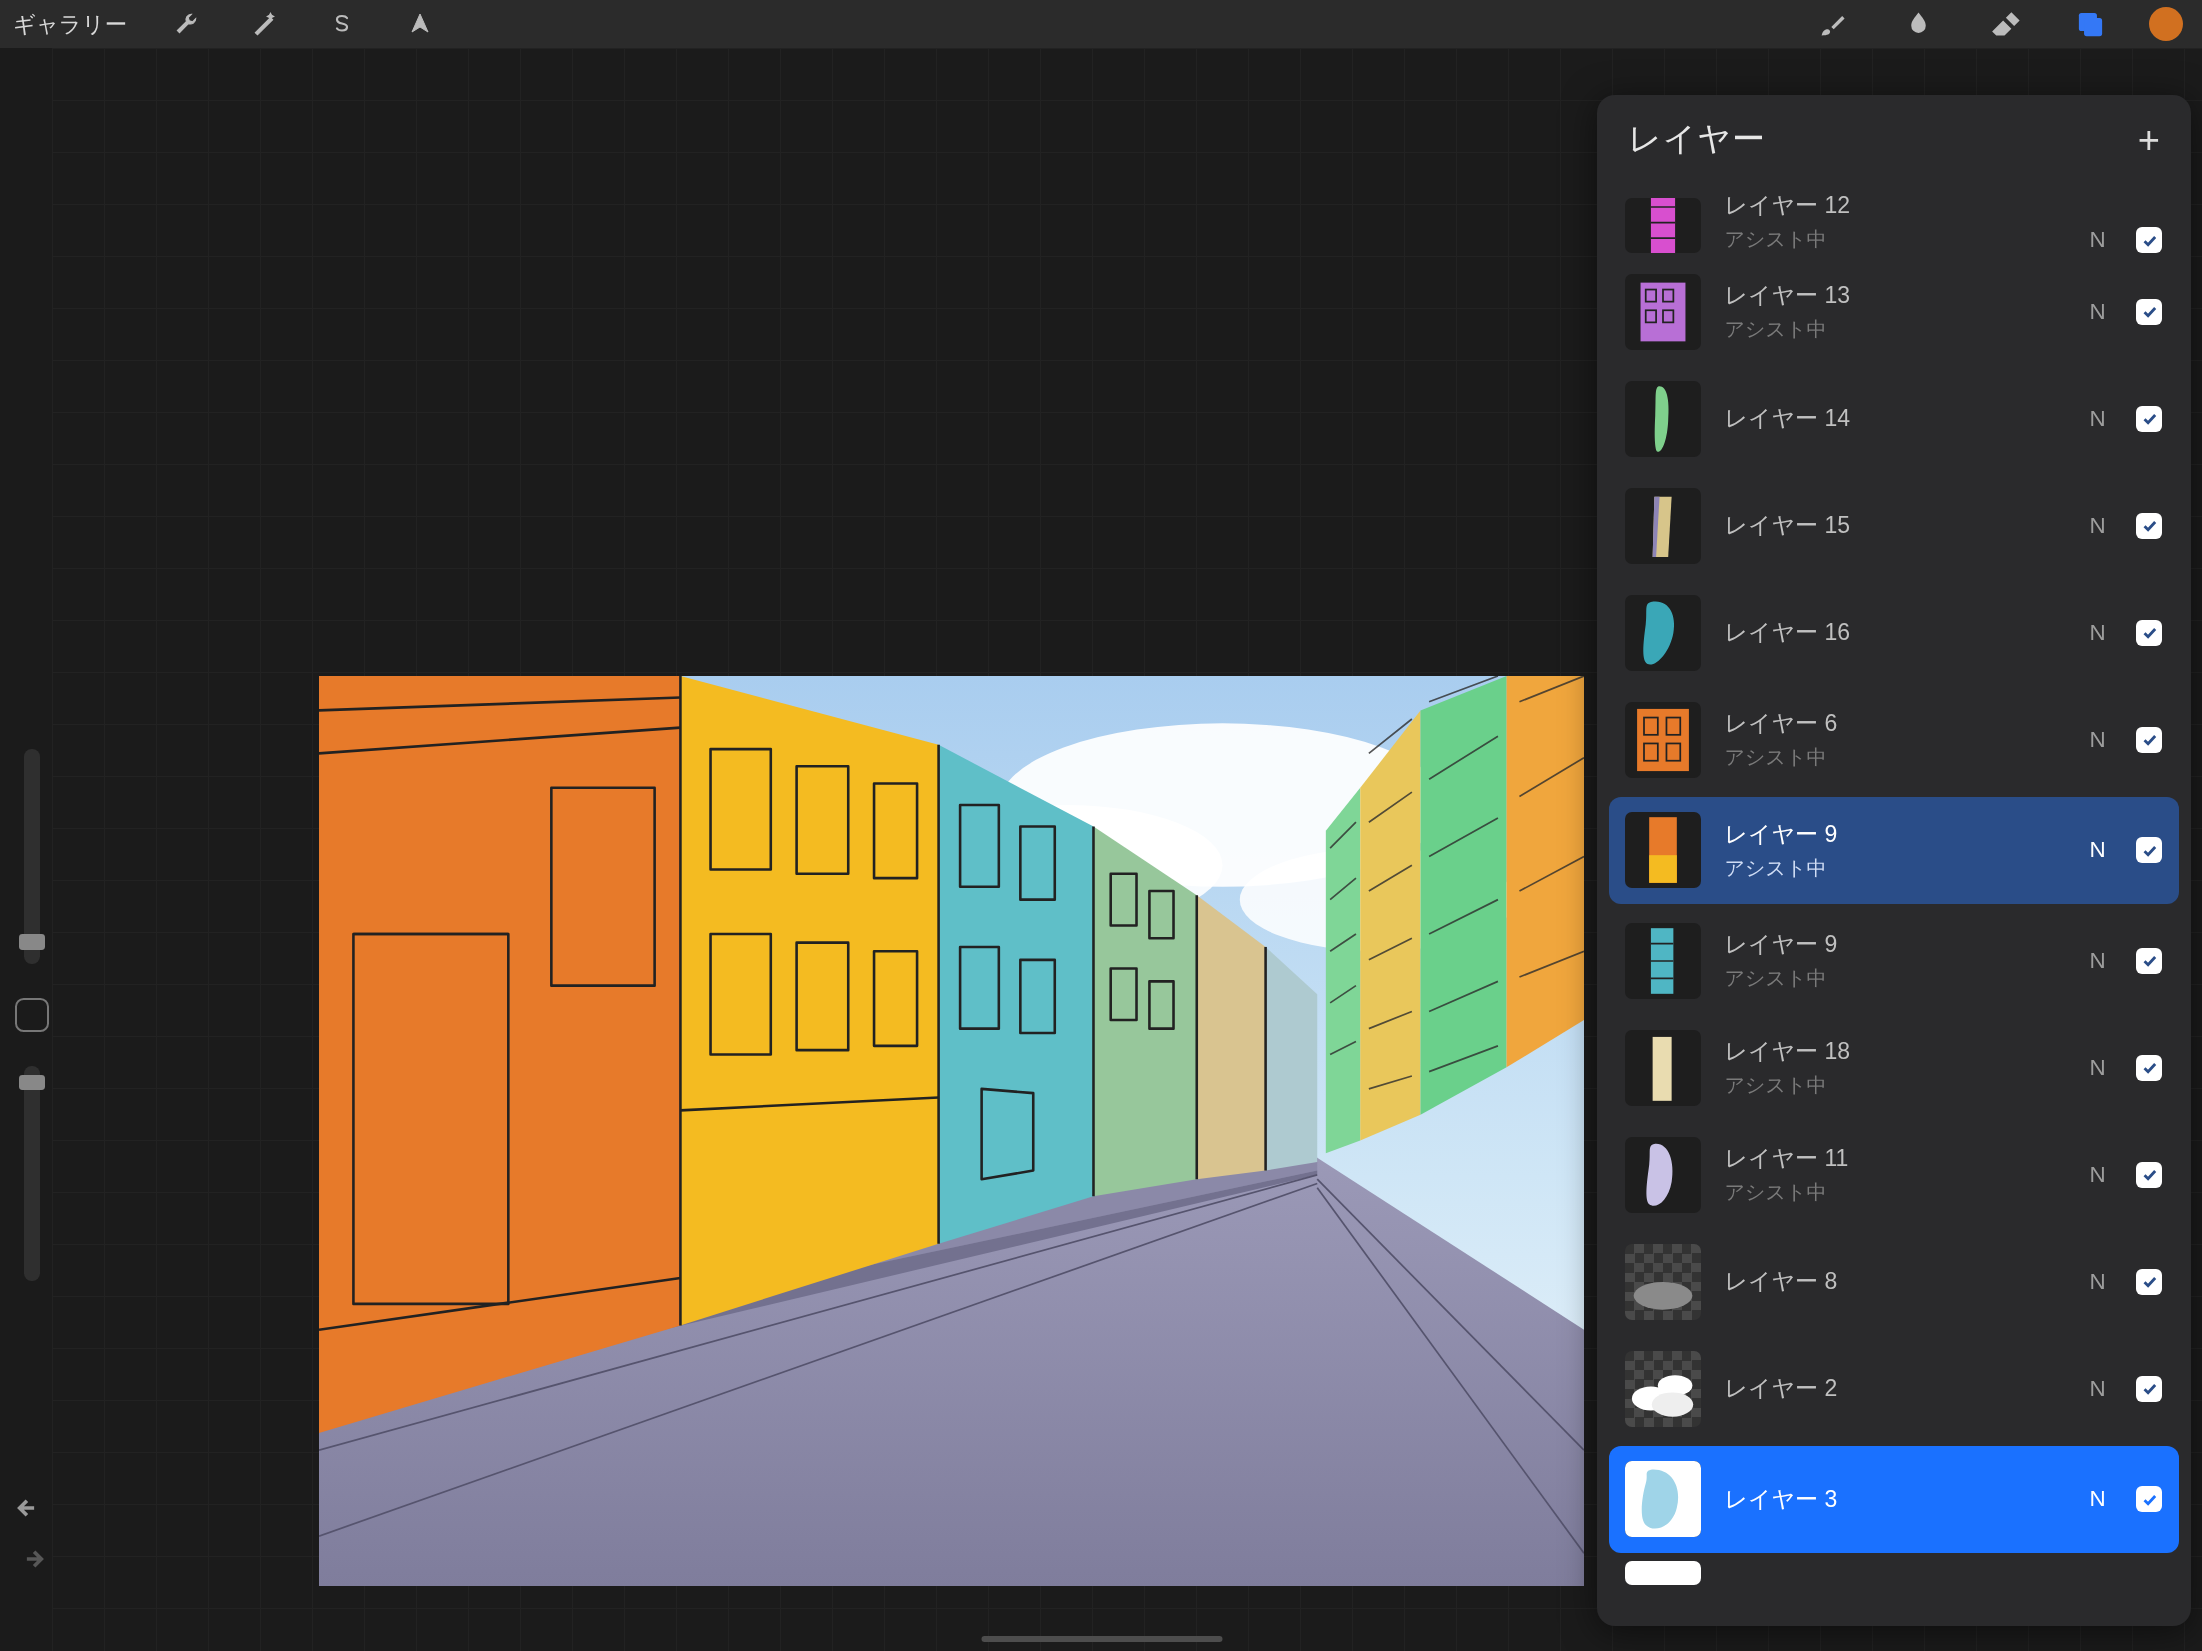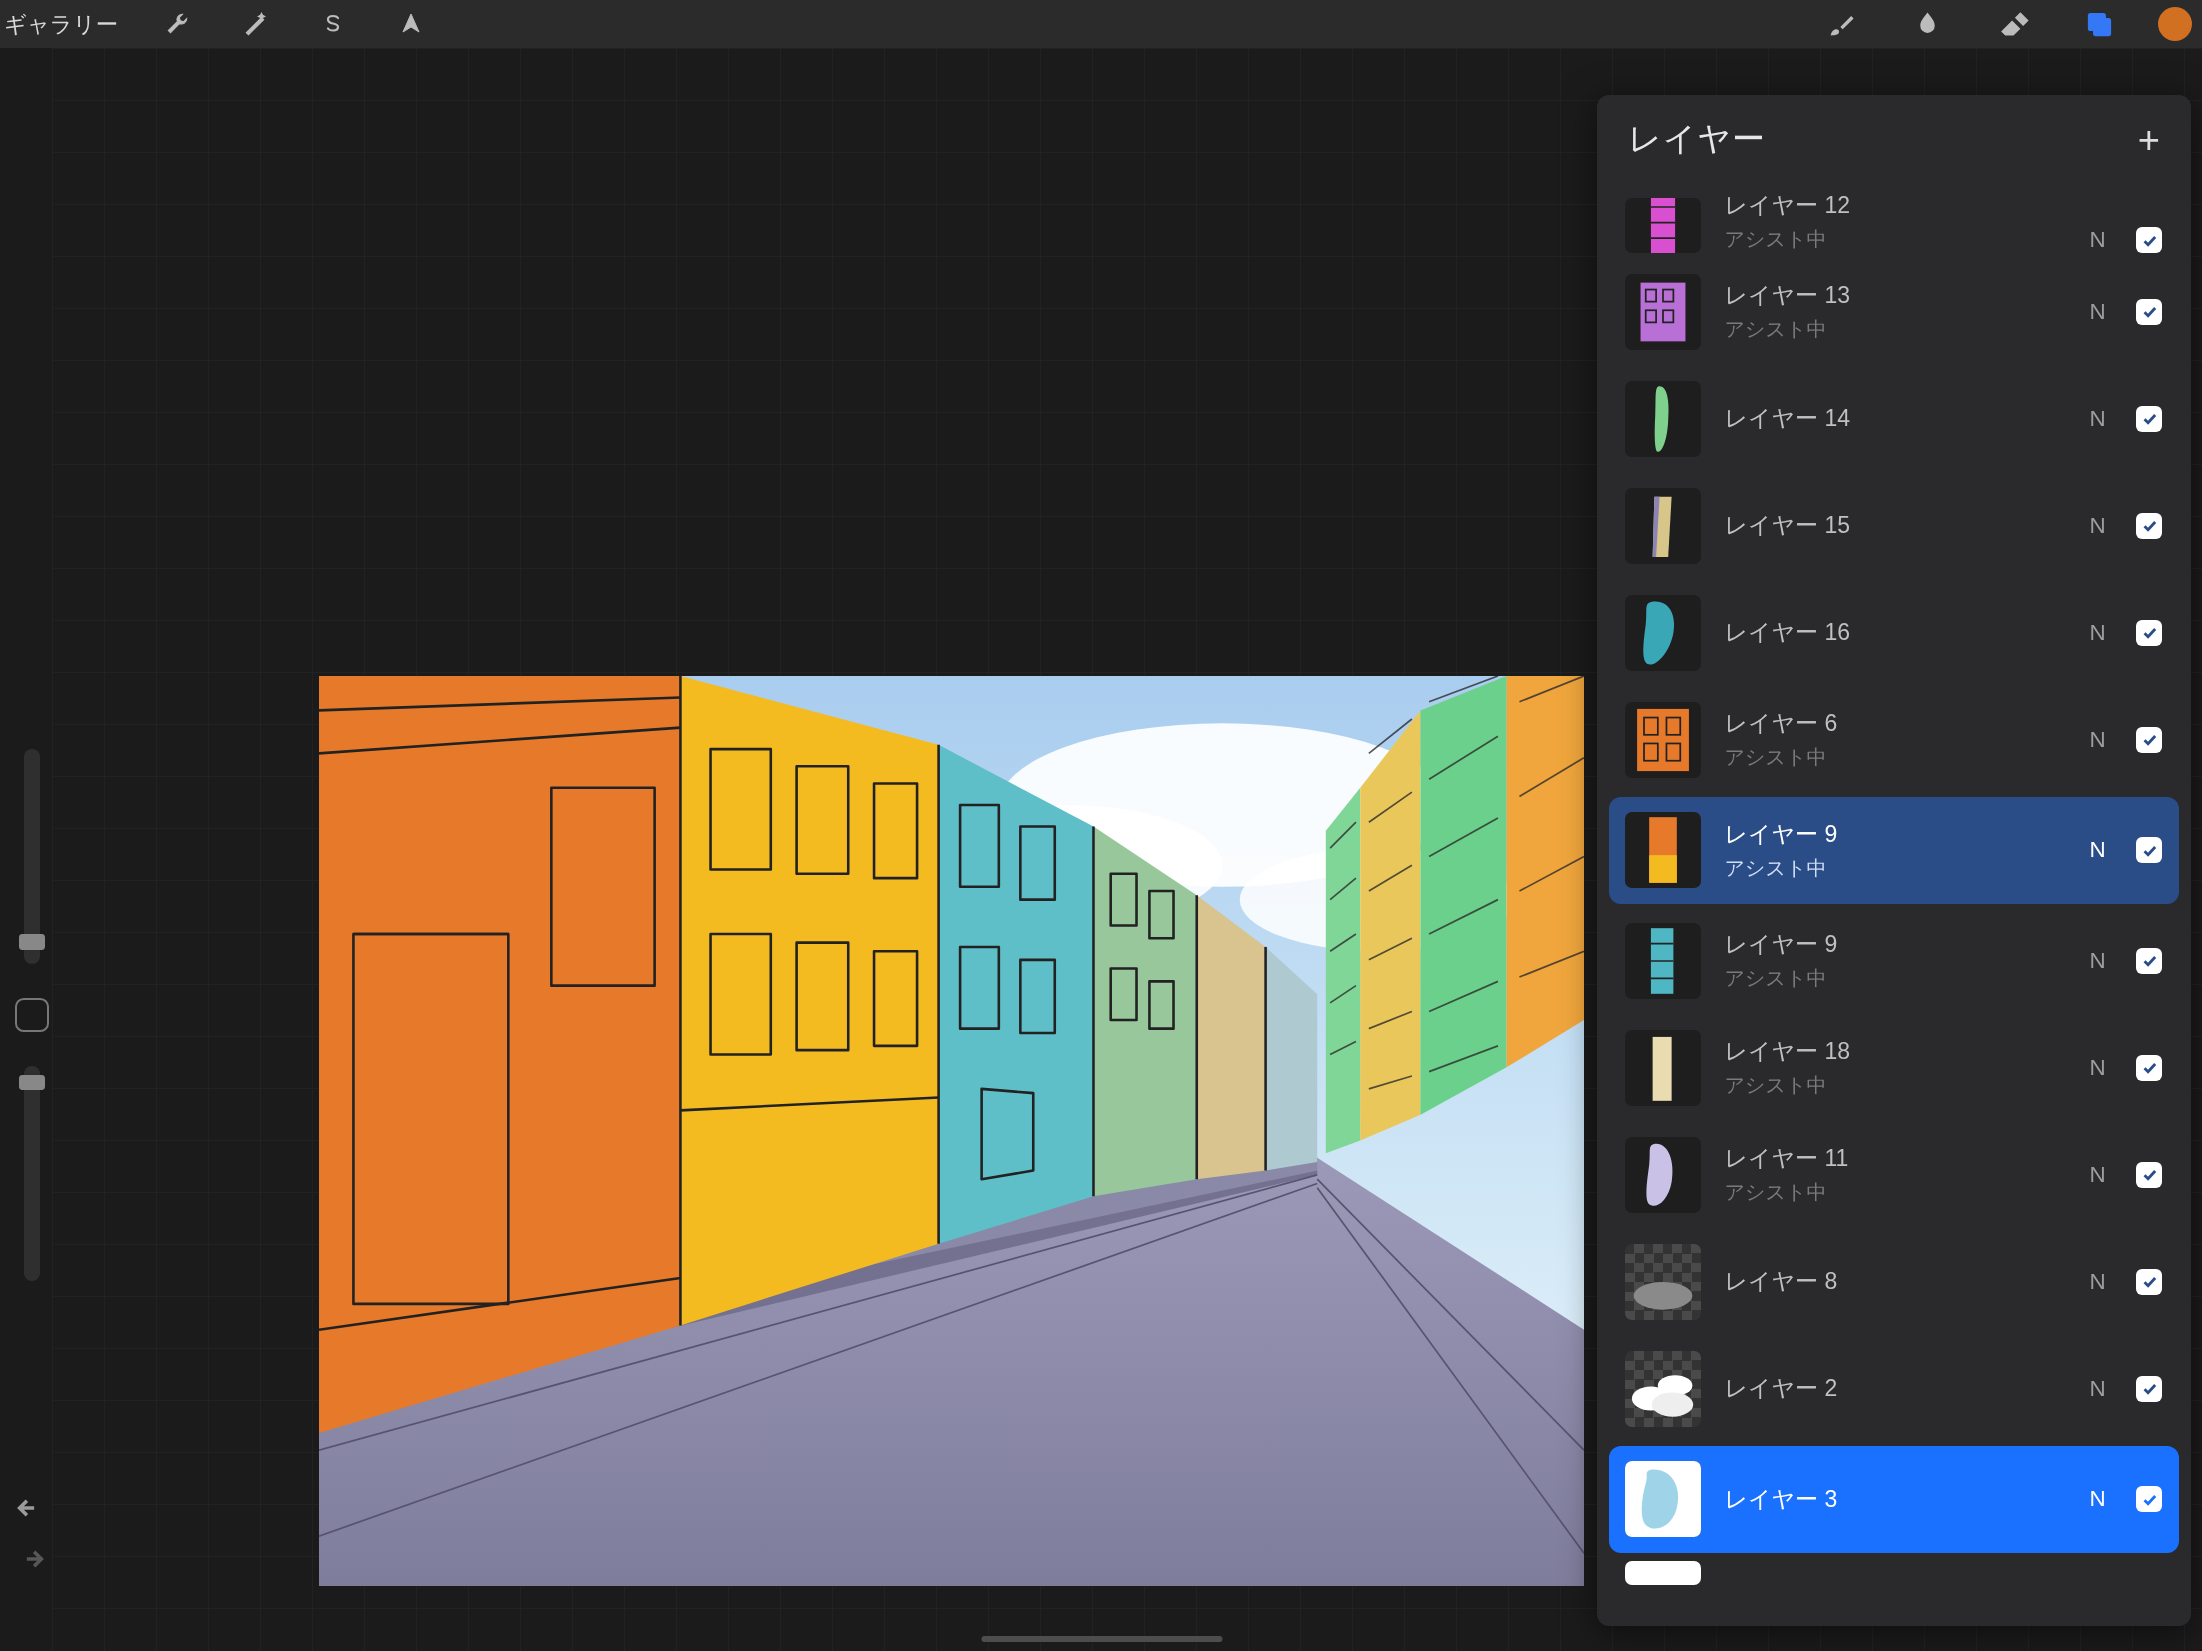--- a/index.html
+++ b/index.html
@@ -15,21 +15,21 @@
   }
 
   
   .topbar {
     position: absolute;
     top: 0; left: 0; right: 0;
     height: 48px;
     background: #2b2b2b;
     display: flex;
     align-items: center;
-    padding: 0 4px;
+    padding: 0 13px;
   }
   .topbar .gallery {
     color: #d8d8d8;
     font-size: 22.4px;
     font-weight: 500;
     margin-right: 33px;
     cursor: pointer;
   }
   .topbar .tool {
     width: 52px; height: 48px;
@@ -114,21 +114,21 @@
   .canvas svg { width: 100%; height: 100%; display: block; }
 
   
   .layers-panel {
     position: absolute;
     right: 12px;
     top: 95px;
     width: 594px;
     height: 1531px;
     background: #2a2a2c;
-    border-radius: 12px;
+    border-radius: 18px;
     box-shadow: 0 5.2px 34px rgba(0,0,0,0.5);
     display: flex;
     flex-direction: column;
     overflow: hidden;
   }
   .layers-header {
     display: flex; align-items: center; justify-content: space-between;
     padding: 22.4px 31px 19px 31px;
   }
   .layers-header .title { color: #e7e7e7; font-size: 33px; font-weight: 400; letter-spacing: 0.9px; }

